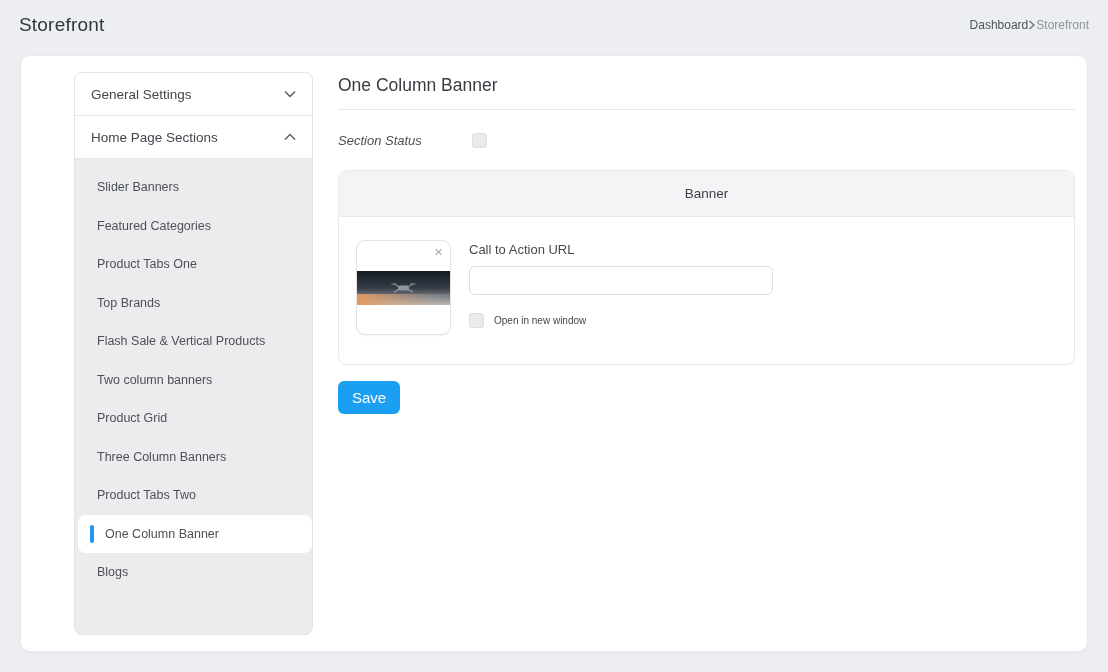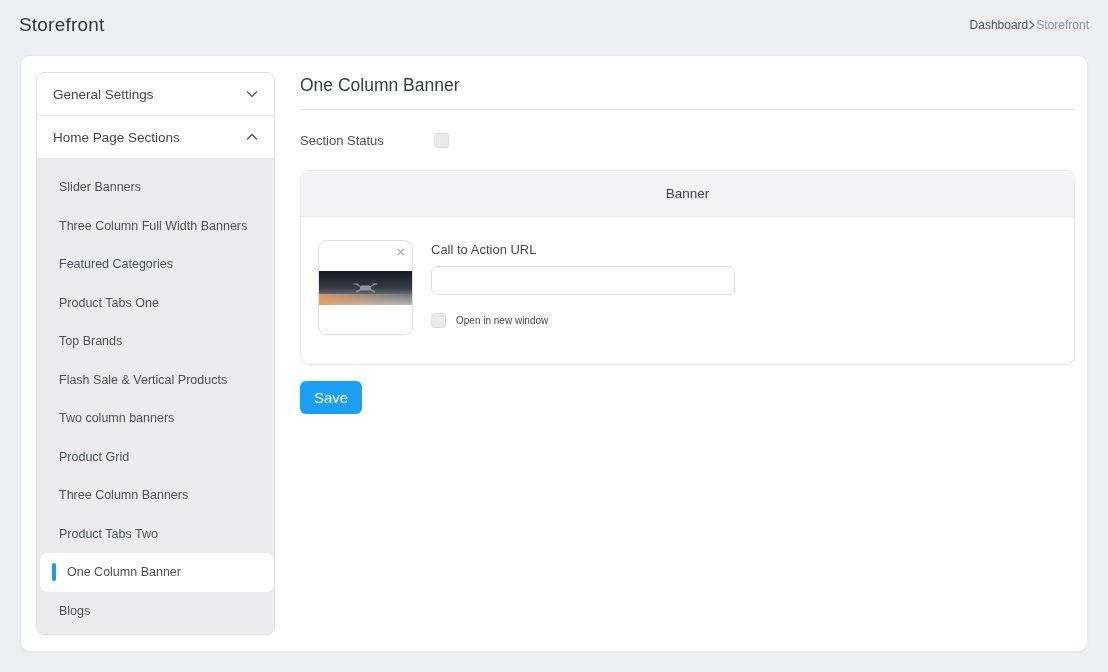--- a/index.html
+++ b/index.html
@@ -39,20 +39,21 @@
 
   
   .sidebar {
     width: 239px;
     flex: none;
     height: 563px;
     border: 1px solid #e3e3e6;
     border-radius: 8px;
     background: #ececee;
     overflow: hidden;
+    margin-left: 38px;
   }
   .acc-header {
     background: #fff;
     height: 43px;
     display: flex;
     justify-content: space-between;
     align-items: center;
     padding: 0 16px 0 16px;
     font-size: 13.5px;
     color: #42474d;
@@ -93,20 +94,21 @@
     margin: 3px 0 13px 0;
   }
   .title-divider { border-bottom: 1px solid #e5e7ea; }
 
   .status-row {
     margin-top: 23px;
     display: flex;
     align-items: center;
     font-size: 13px;
     color: #4b5056;
+    font-style: italic;
   }
   .status-label { width: 134px; flex: none; }
   .checkbox {
     width: 15px; height: 15px;
     background: #e9eaec;
     border: 1px solid #dcdee1;
     border-radius: 3px;
     margin-right: 10px;
     flex: none;
     cursor: pointer;
@@ -211,23 +213,20 @@
       <span class="chev">
         <svg width="12" height="8" viewBox="0 0 12 8">
             <path d="M1 6.5 L6 1.5 L11 6.5" fill="none" stroke="#545a60" stroke-width="1.4"></path>
           </svg>
       </span>
     </div>
 
     <div class="side-items">
       <div class="side-item">
           <span>Slider Banners</span>
-        </div>
-      <div class="side-item">
-          <span>Three Column Full Width Banners</span>
         </div>
       <div class="side-item">
           <span>Featured Categories</span>
         </div>
       <div class="side-item">
           <span>Product Tabs One</span>
         </div>
       <div class="side-item">
           <span>Top Brands</span>
         </div>

